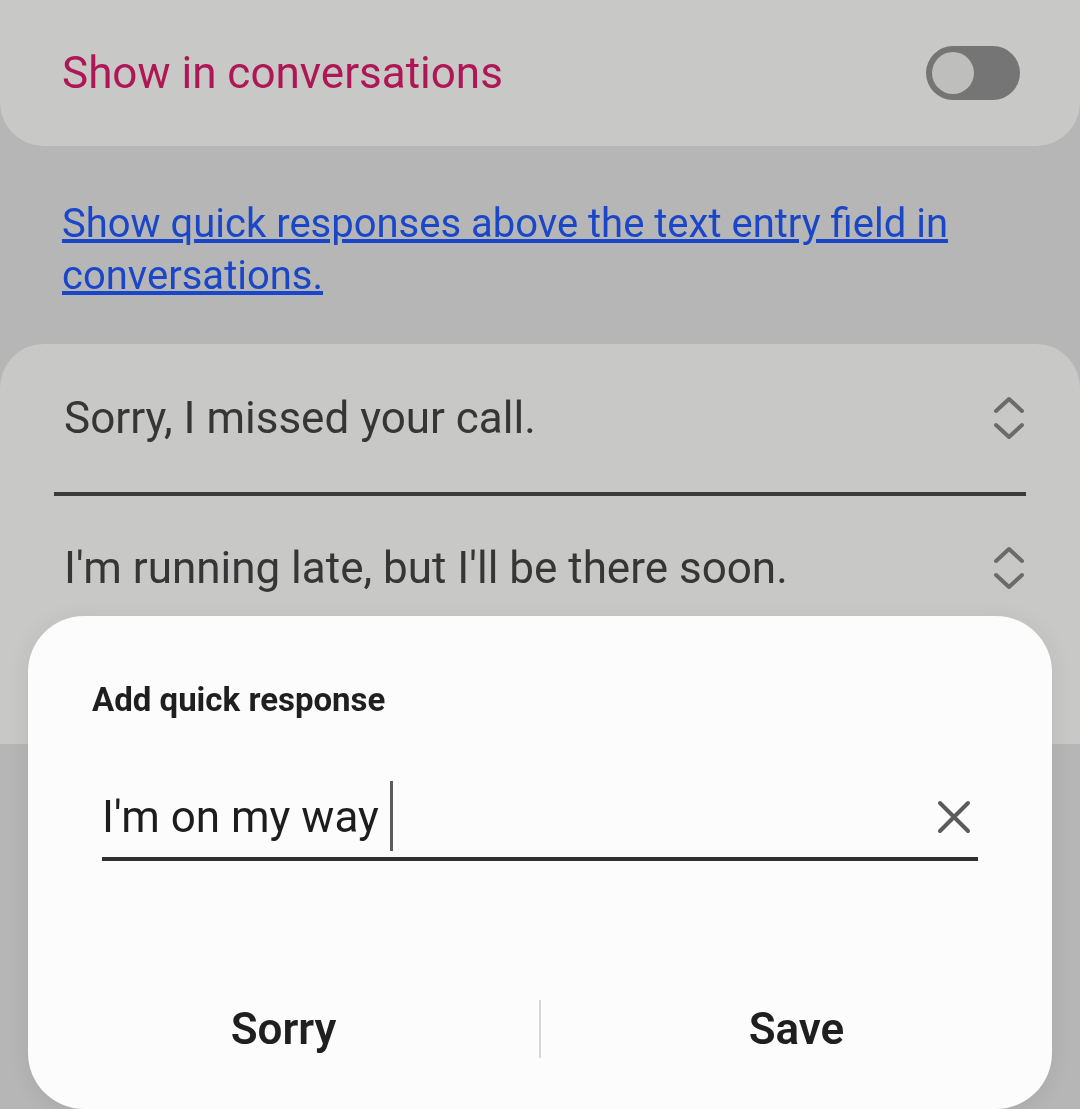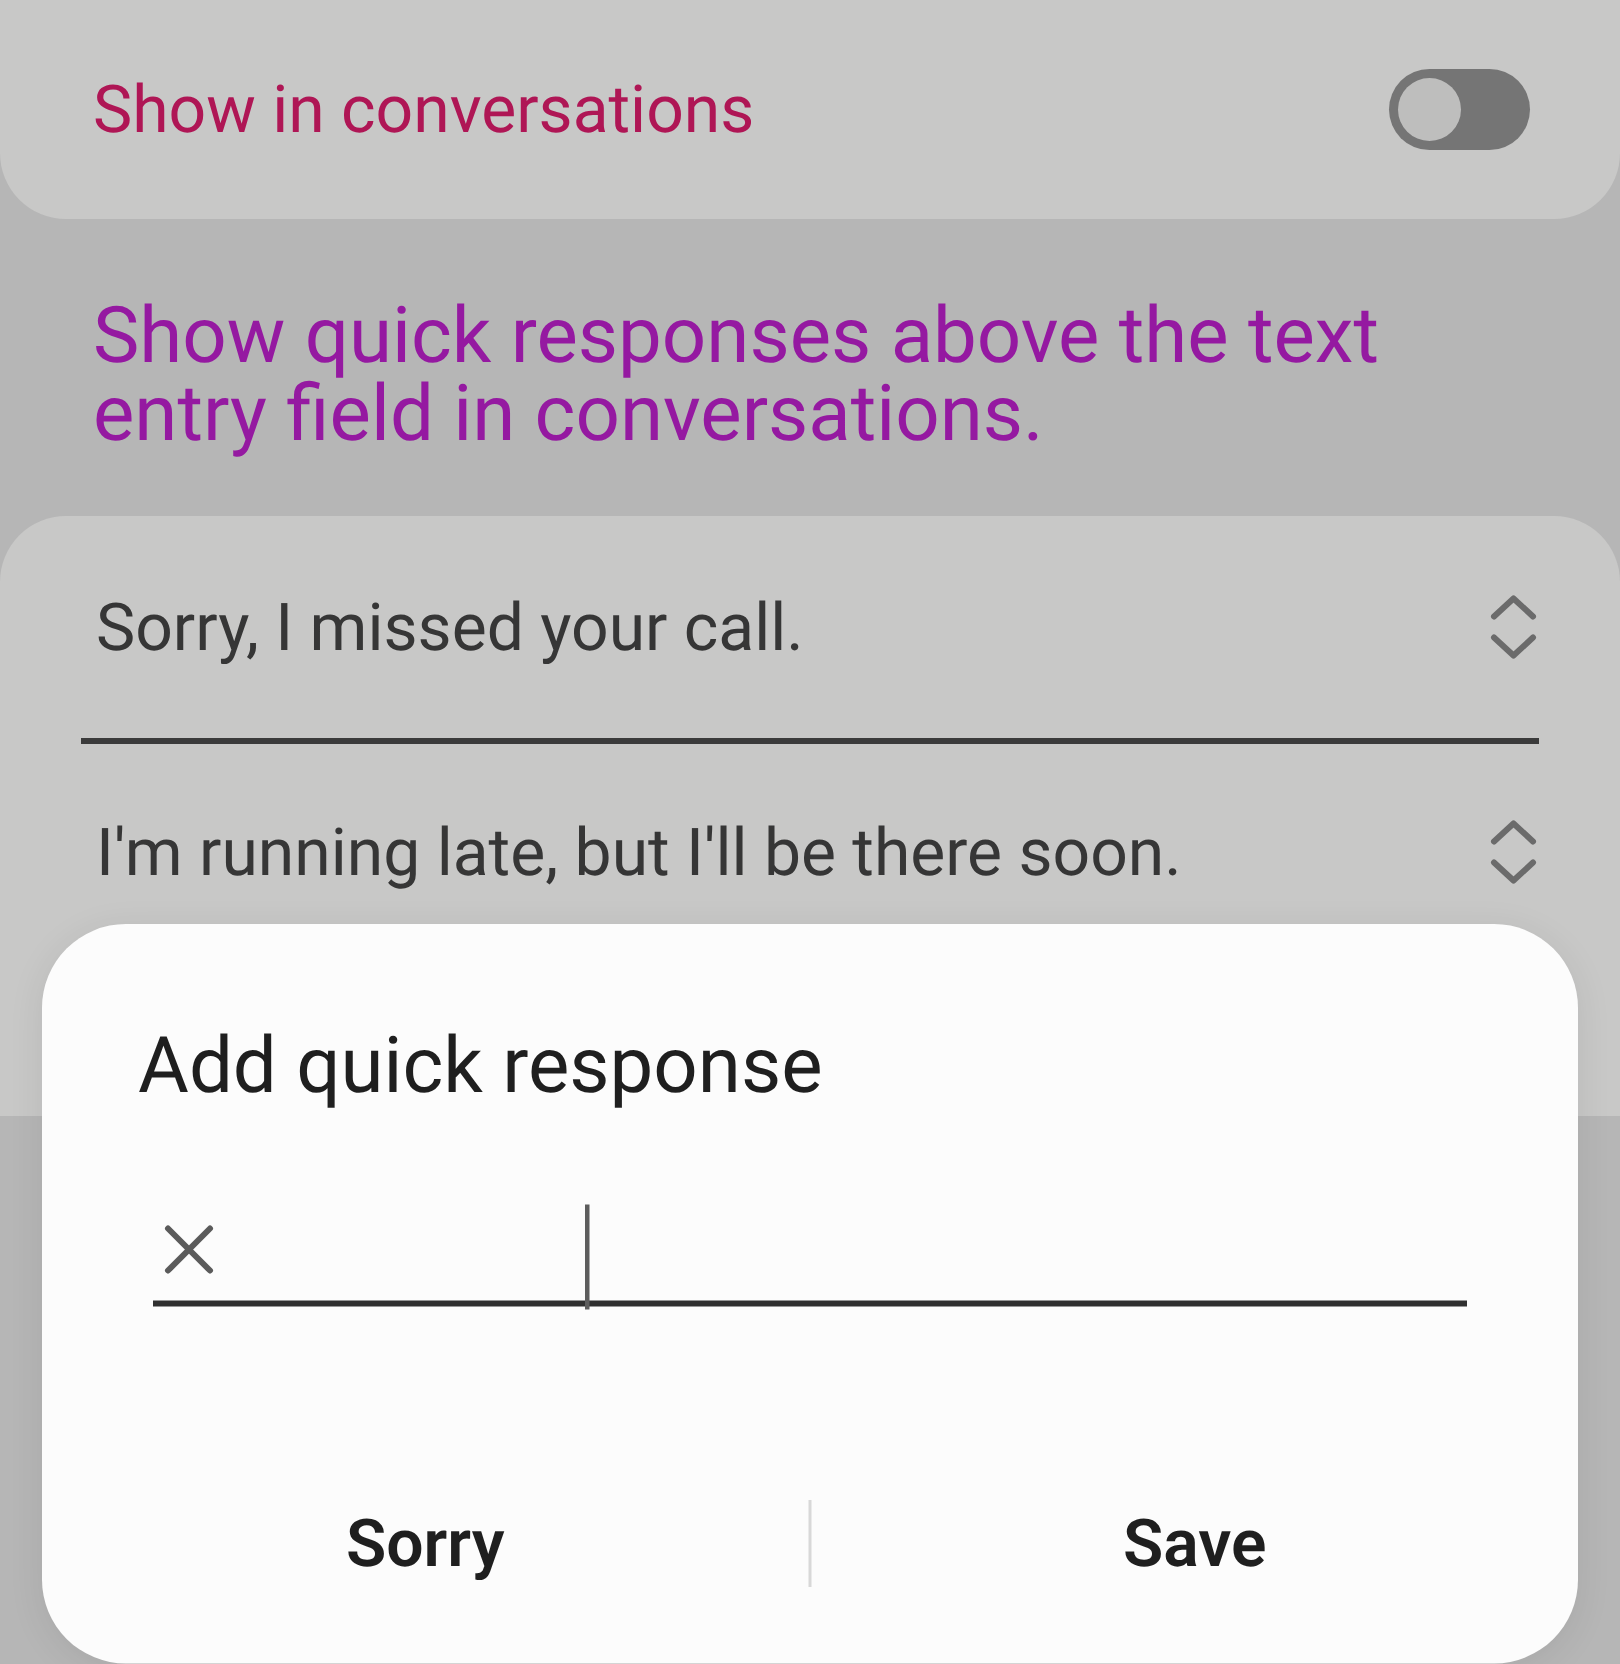--- a/index.html
+++ b/index.html
@@ -53,24 +53,25 @@
       width: 42px;
       height: 42px;
       border-radius: 50%;
       background: #cfcfce;
     }
     .desc {
       position: absolute;
       left: 62px;
       right: 62px;
       top: 198px;
-      font-size: 52px;
+      font-size: 40px;
       line-height: 52px;
-      color: #a21caf;
-      font-weight: 400;
+      color: #1d4ed8;
+      font-weight: 400;
+      text-decoration: underline;
     }
     .list-card {
       position: absolute;
       left: 0;
       right: 0;
       top: 344px;
       background: #d9d9d8;
       border-top-left-radius: 44px;
       border-top-right-radius: 44px;
       padding: 0 54px;
@@ -99,22 +100,22 @@
       left: 28px;
       right: 28px;
       top: 616px;
       background: #fcfcfc;
       border-radius: 56px;
       padding: 64px 0 0 0;
       height: 493px;
       box-shadow: 0 4px 24px rgba(0,0,0,0.08);
     }
     .dialog-title {
-      font-size: 52px;
-      font-weight: 400;
+      font-size: 33px;
+      font-weight: 700;
       color: #1f1f1f;
       padding: 0 64px;
     }
     .input-wrap {
       position: relative;
       margin: 68px 74px 0 74px;
       border-bottom: 4px solid #303030;
       padding-bottom: 10px;
       display: flex;
       align-items: center;
@@ -202,20 +203,21 @@
       </svg>
     </div>
   </div>
 </div>
 
 <div class="scrim"></div>
 
 <div class="dialog">
   <div class="dialog-title">Add quick response</div>
   <div class="input-wrap">
+    <input class="input-field" type="text" value="I'm on my way" style="">
     <div class="cursor-line"></div>
     <div class="clear-btn">
       <svg width="36" height="36" viewBox="0 0 36 36">
         <path d="M4 4 L32 32 M32 4 L4 32" stroke="#5b5b5b" stroke-width="4" stroke-linecap="round"></path>
       </svg>
     </div>
   </div>
   <div class="dialog-actions">
     <div class="action-btn">Sorry</div>
     <div class="action-divider"></div>

